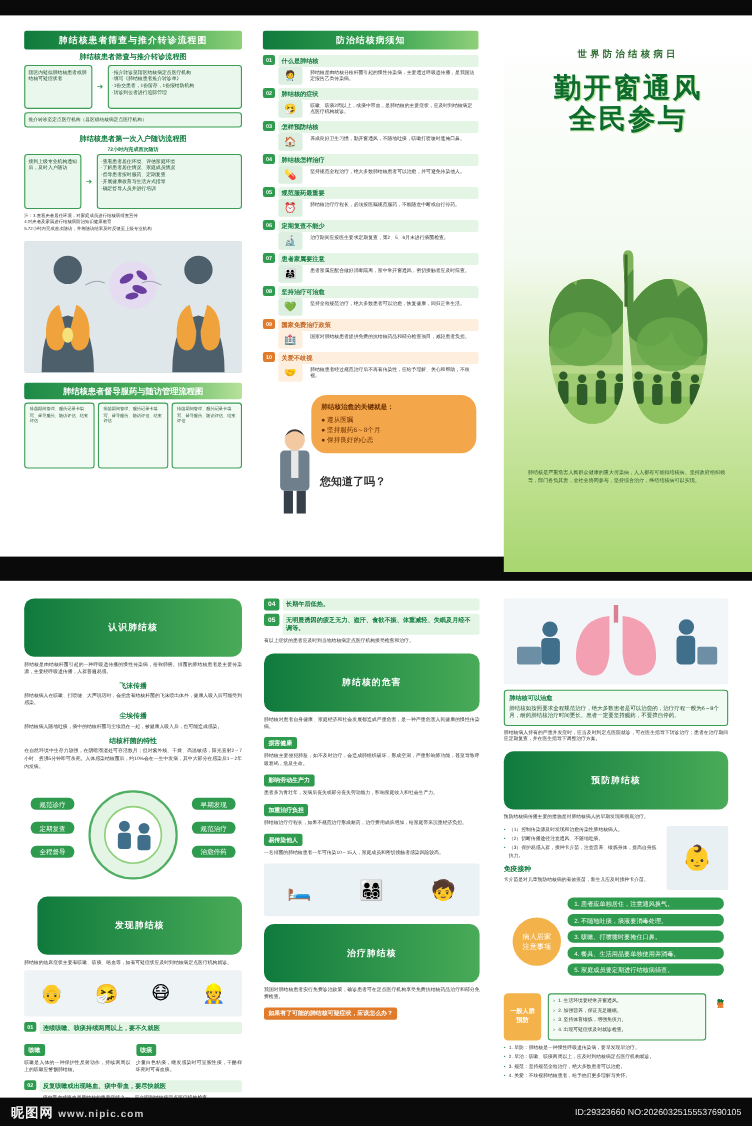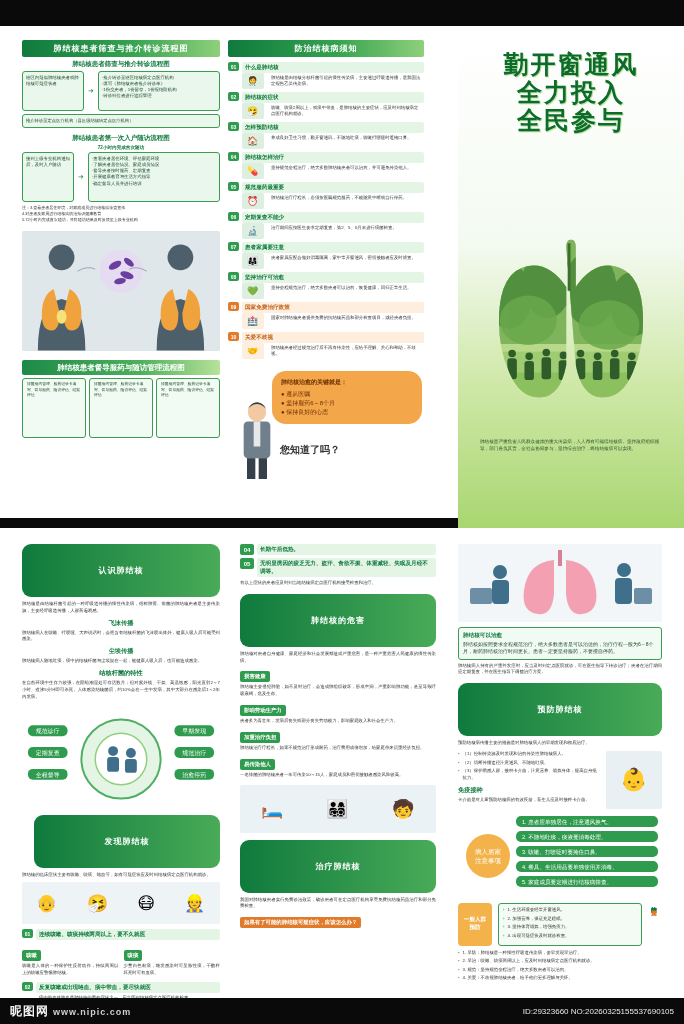--- a/index.html
+++ b/index.html
@@ -5,21 +5,21 @@
   html,body{margin:0;padding:0;}
   body{
     width:684px;height:1024px;background:#0a0a0a;
     font-family:"Liberation Sans","DejaVu Sans",sans-serif;
     overflow:hidden;
   }
   .page{position:relative;width:684px;height:1024px;}
 
   
   .sheet{position:absolute;background:#ffffff;}
-  .sheet-top{left:0;top:14px;width:684px;height:492px;margin-top:12px;}
+  .sheet-top{left:0;top:14px;width:684px;height:492px;}
   .sheet-bottom{left:0;top:528px;width:684px;height:470px;}
 
   .col{position:absolute;}
 
   
   .barhead{
     background:linear-gradient(90deg,#0f7a3d 0%,#35a24f 55%,#8fd07a 100%);
     color:#fff;font-size:8px;font-weight:bold;text-align:center;
     border-radius:2px;padding:3px 0;letter-spacing:1px;
   }
@@ -178,21 +178,21 @@
 
       <div class="barhead2" style="margin-top:9px;">肺结核患者督导服药与随访管理流程图</div>
 
       <div style="margin-top:3px;display:grid;grid-template-columns:1fr 1fr 1fr;gap:3px;">
         <div class="greenbox" style="font-size:3.8px;height:52px;">排菌期间管理、服药记录卡填写、督导服药、随访评估、结案评估</div>
         <div class="greenbox" style="font-size:3.8px;height:52px;">排菌期间管理、服药记录卡填写、督导服药、随访评估、结案评估</div>
         <div class="greenbox" style="font-size:3.8px;height:52px;">排菌期间管理、服药记录卡填写、督导服药、随访评估、结案评估</div>
       </div>
     </div>
 
-    <div class="col" style="left:228px;top:14px;width:196px;">
+    <div class="col" style="left:239px;top:14px;width:196px;">
       <div class="barhead">防治结核病须知</div>
 
       <div style="margin-top:5px;">
 
         <div class="numitem">
           <div class="num">01</div>
           <div class="numbody">
             <div class="numttl">什么是肺结核</div>
             <div class="numrow">
                 <div class="icoimg">🧑‍⚕️</div>
@@ -316,23 +316,25 @@
           <rect x="14" y="27" width="32" height="44" rx="5" fill="#6f7f8c"></rect>
           <rect x="26" y="27" width="8" height="30" fill="#e8e8e8"></rect>
           <rect x="18" y="71" width="10" height="25" fill="#36404a"></rect>
           <rect x="32" y="71" width="10" height="25" fill="#36404a"></rect>
         </svg>
         <div style="position:absolute;left:52px;top:72px;font-size:10px;color:#333;font-weight:bold;">您知道了吗？</div>
       </div>
     </div>
 
     <div class="poster">
+      <div class="poster-top">
+        <div class="poster-day">世界防治结核病日</div>
+      </div>
       <div class="poster-h">
         <span class="ln">勤开窗通风</span>
-        <span class="ln">全力投入</span>
         <span class="ln">全民参与</span>
       </div>
 
       <svg class="lungtree" viewBox="0 0 200 200">
         <defs>
           <clipPath id="lungclip">
             <path d="M95 18 q0 -8 5 -8 q5 0 5 8 l0 42
                      q18 -26 40 -22 q26 5 30 42 q4 38 -10 70 q-12 28 -34 26 q-20 -2 -26 -34 z
                      M95 60 q-18 -26 -40 -22 q-26 5 -30 42 q-4 38 10 70 q12 28 34 26 q20 -2 26 -34 z"></path>
           </clipPath>

